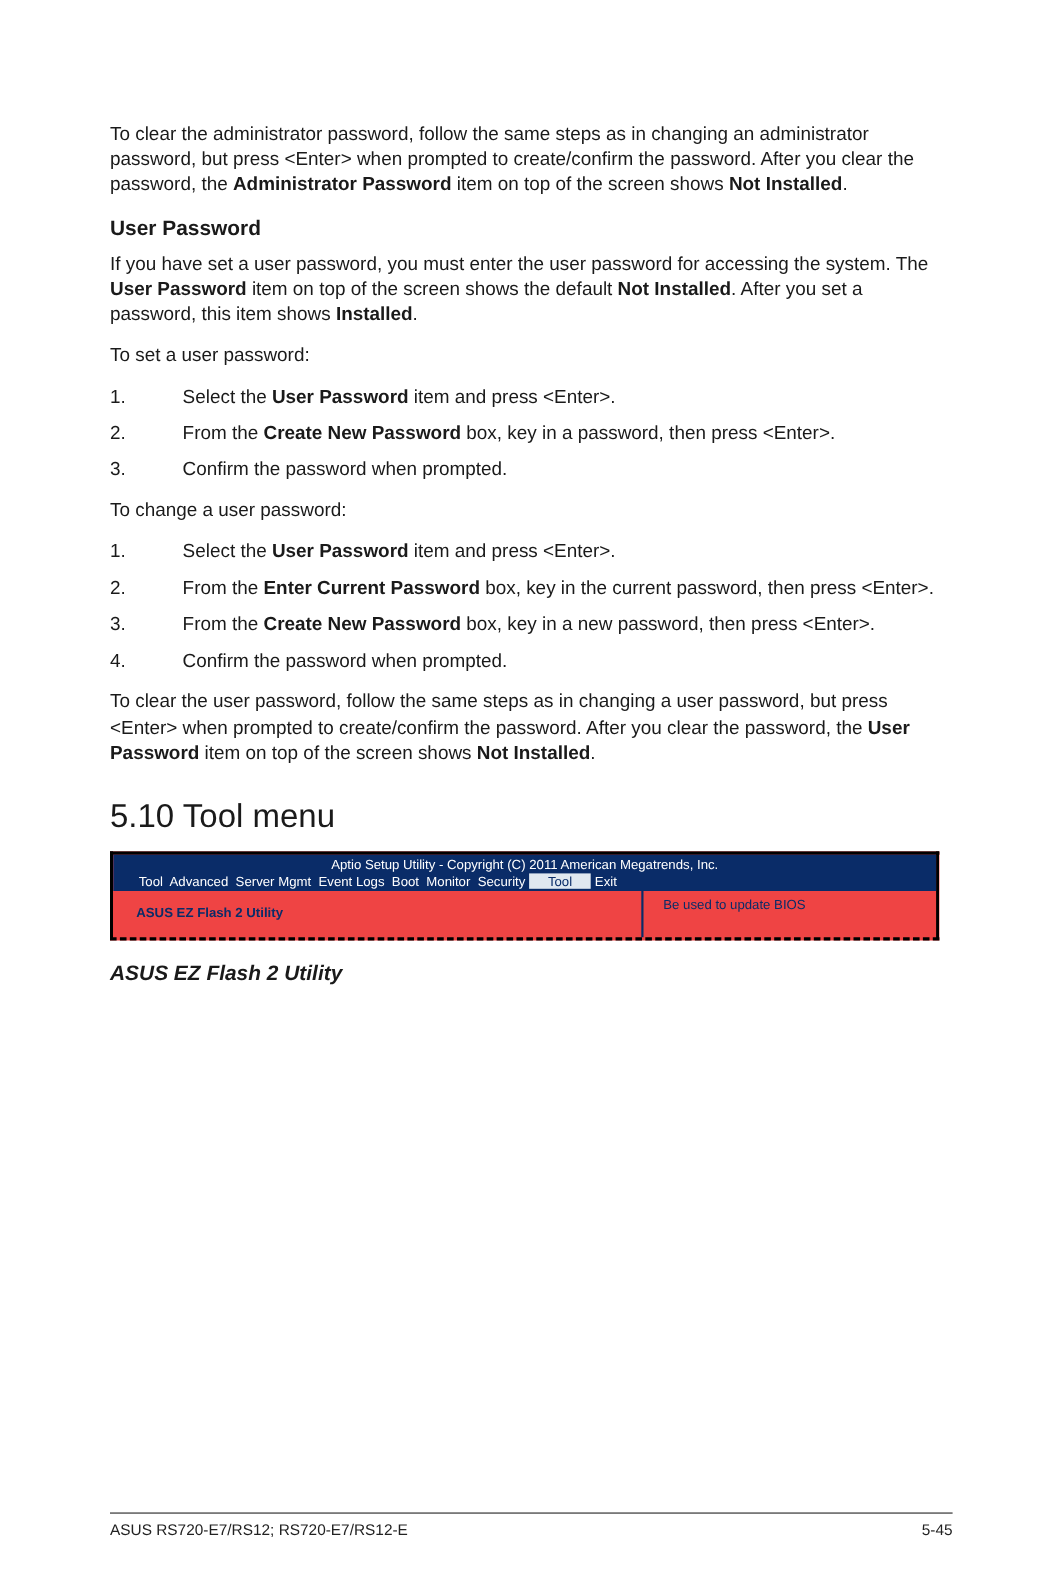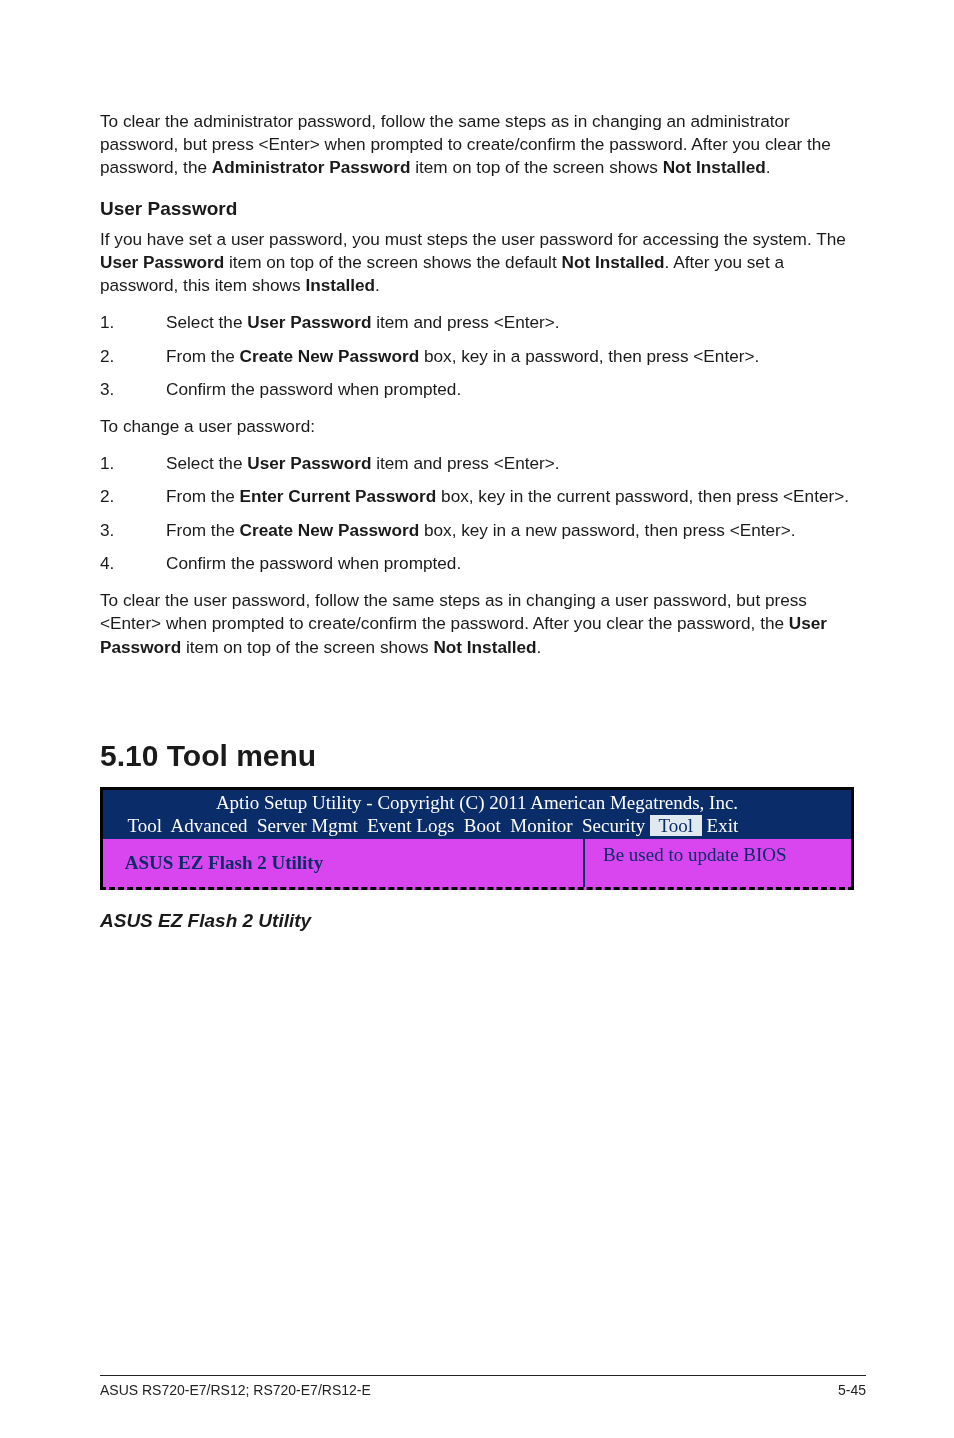--- a/index.html
+++ b/index.html
@@ -38,56 +38,56 @@
     margin-bottom: 10px;
   }
   ol.numbered li .num {
     position: absolute;
     left: -66px;
     width: 50px;
     text-align: left;
   }
   h1.section {
     font-size: 30px;
-    font-weight: bold;
-    margin: 80px 0 12px 0;
+    font-weight: normal;
+    margin: 30px 0 12px 0;
   }
   h3.sub-italic {
     font-size: 19px;
     font-style: italic;
     font-weight: bold;
     margin: 20px 0 10px 0;
   }
   .bios-box {
     border: 3px solid #000;
     border-bottom: 3px dashed #000;
-    font-family: Liberation Serif, serif;
-    font-size: 19px;
+    font-family: Liberation Sans, sans-serif;
+    font-size: 12px;
     line-height: 1.1;
     margin: 14px 0 18px 0;
-    background: #d946ef;
+    background: #ef4444;
     color: #0a2c68;
   }
   .bios-header {
     background: #0a2c68;
     color: #fff;
     padding: 2px 0 0 0;
   }
   .bios-header-row1 {
     text-align: center;
     padding: 1px 0;
   }
   .bios-header-row2 {
     padding: 1px 8px 2px 20px;
     white-space: pre;
   }
   .tab-sel {
     background: #e0e8f0;
     color: #0a2c68;
-    padding: 0 4px;
+    padding: 0 14px;
     text-align: right;
   }
   .bios-body {
     display: flex;
   }
   .bios-left {
     flex: 1;
     padding: 14px 12px 14px 18px;
     color: #0a2c68;
     font-weight: bold;
@@ -123,23 +123,24 @@
 
 <div class="page">
 
   <p>
     <span>To clear the administrator password, follow the same steps as in changing an administrator password, but press &lt;Enter&gt; when prompted to create/confirm the password. After you clear the password, the </span><span class="bold">Administrator Password</span><span> item on top of the screen shows </span><span class="bold">Not Installed</span><span>.</span>
   </p>
 
   <h3 class="user-pw">User Password</h3>
 
   <p>
-    <span>If you have set a user password, you must steps the user password for accessing the system. The </span><span class="bold">User Password</span><span> item on top of the screen shows the default </span><span class="bold">Not Installed</span><span>. After you set a password, this item shows </span><span class="bold">Installed</span><span>.</span>
+    <span>If you have set a user password, you must enter the user password for accessing the system. The </span><span class="bold">User Password</span><span> item on top of the screen shows the default </span><span class="bold">Not Installed</span><span>. After you set a password, this item shows </span><span class="bold">Installed</span><span>.</span>
   </p>
 
+  <p>To set a user password:</p>
   <ol class="numbered">
     <li><span class="num">1.</span><span>Select the </span><span class="bold">User Password</span><span> item and press &lt;Enter&gt;.</span></li>
     <li><span class="num">2.</span><span>From the </span><span class="bold">Create New Password</span><span> box, key in a password, then press &lt;Enter&gt;.</span></li>
     <li><span class="num">3.</span><span>Confirm the password when prompted.</span></li>
   </ol>
 
   <p>To change a user password:</p>
   <ol class="numbered">
     <li><span class="num">1.</span><span>Select the </span><span class="bold">User Password</span><span> item and press &lt;Enter&gt;.</span></li>
     <li><span class="num">2.</span><span>From the </span><span class="bold">Enter Current Password</span><span> box, key in the current password, then press &lt;Enter&gt;.</span></li>

